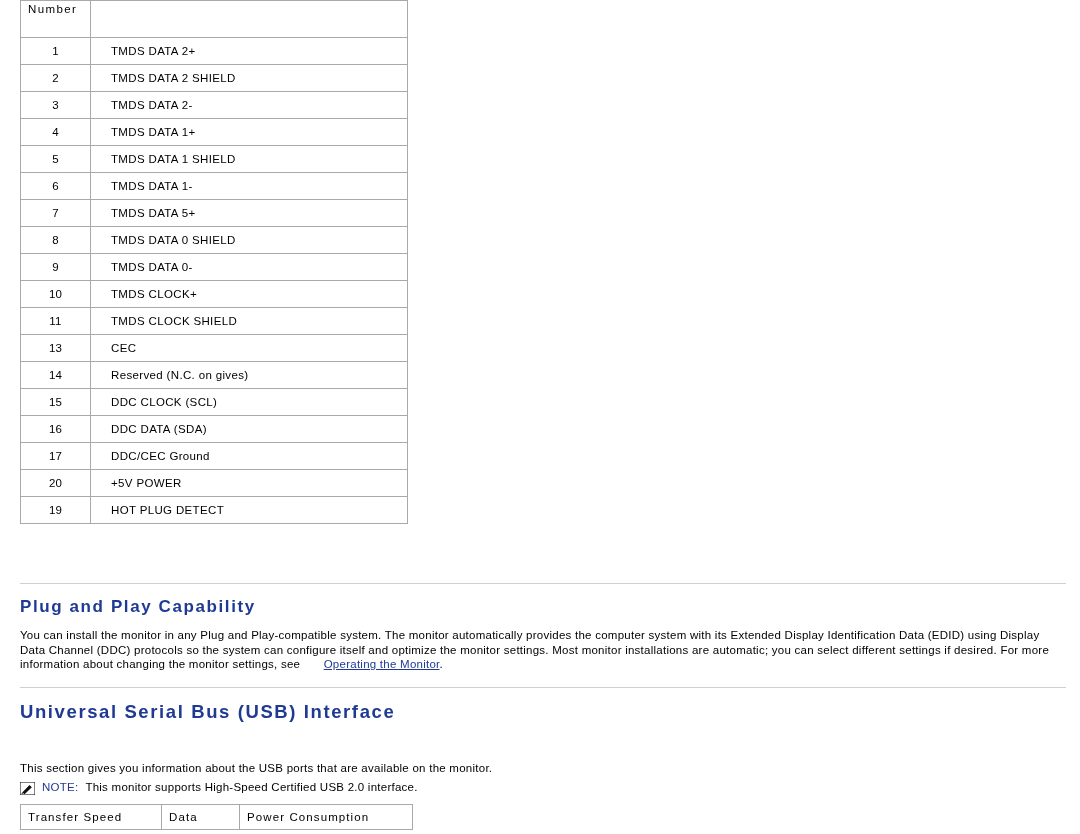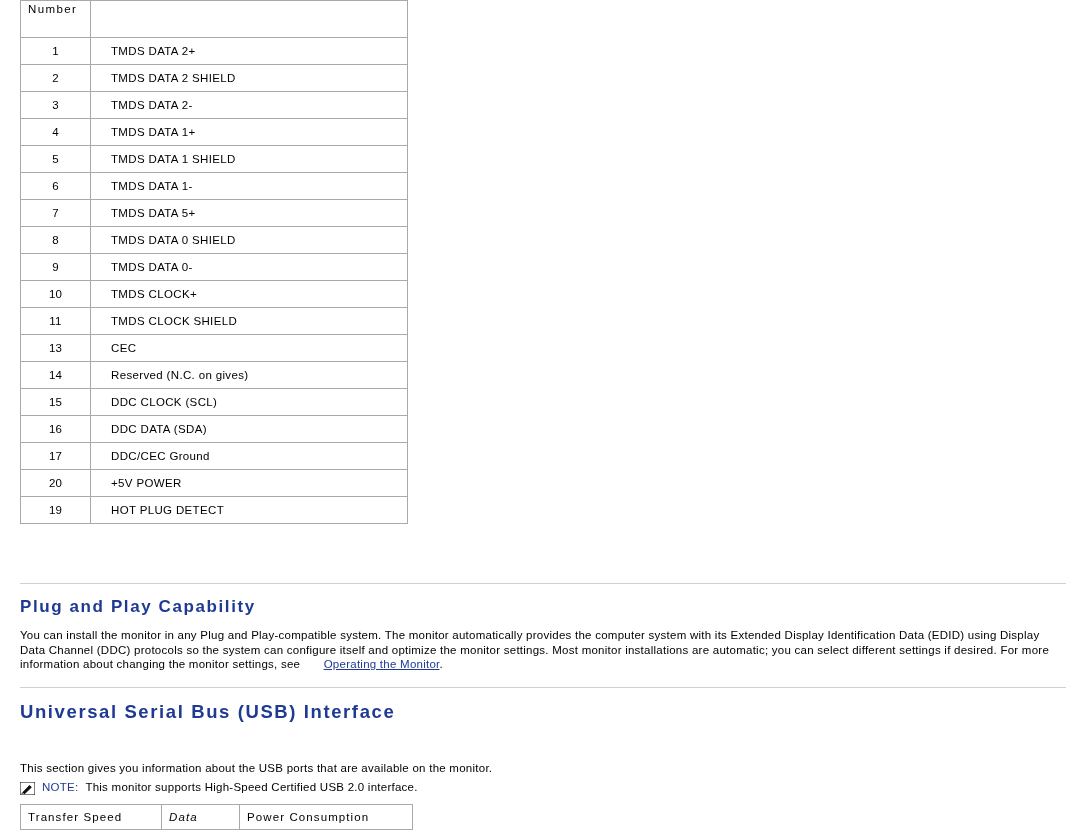--- a/index.html
+++ b/index.html
@@ -123,21 +123,21 @@
   }
   .usb-table td {
     border: 1px solid #a9a9a9;
     font-size: 11.5px;
     height: 24px;
     padding: 0 0 0 7px;
     letter-spacing: 1.1px;
     vertical-align: middle;
   }
   .usb-table td.c1 { width: 133px; }
-  .usb-table td.c2 { width: 70px; font-style: italic; }
+  .usb-table td.c2 { width: 70px; }
   .usb-table td.c3 { width: 165px; }
 
   
   .abs { position: absolute; }
 </style>
 </head>
 <body>
 
 <div class="page">
 

